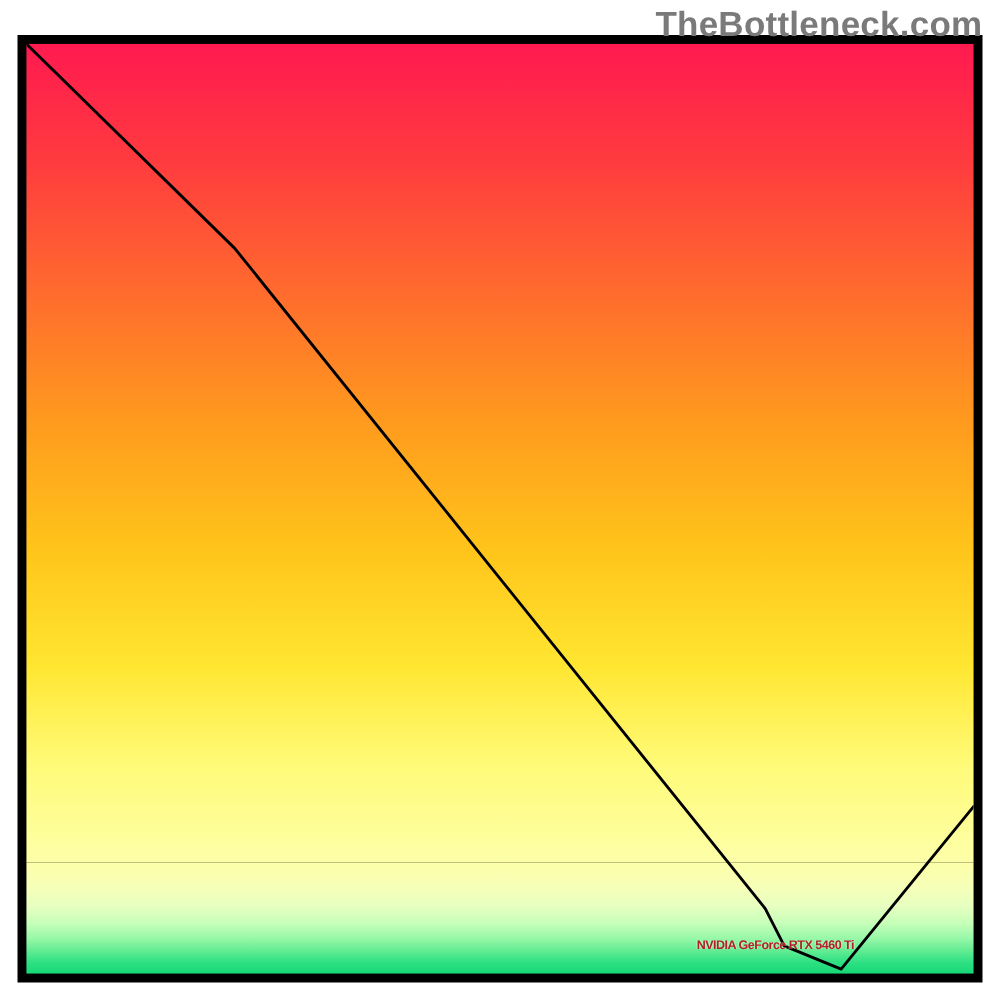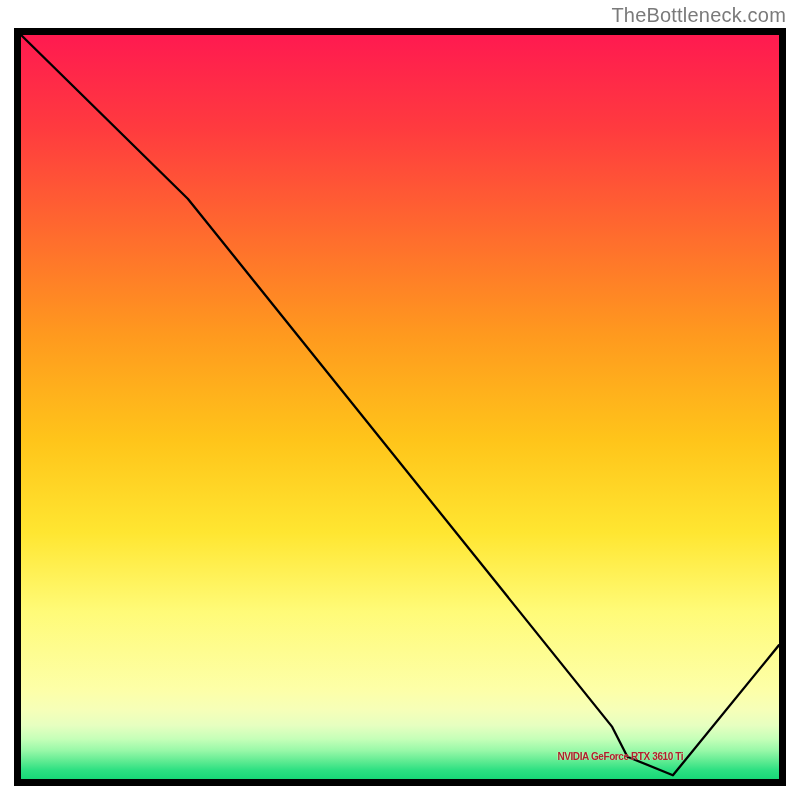--- a/index.html
+++ b/index.html
@@ -8,22 +8,22 @@
     width: 800px;
     height: 800px;
     background: #ffffff;
     font-family: Arial, Helvetica, sans-serif;
     overflow: hidden;
   }
   .watermark {
     position: absolute;
     top: 4px;
     right: 14px;
-    font-size: 20px;
-    font-weight: normal;
+    font-size: 28px;
+    font-weight: bold;
     color: #7a7a7a;
     letter-spacing: 0.2px;
     z-index: 30;
   }
   .frame {
     position: absolute;
     top: 28px;
     left: 14px;
     width: 772px;
     height: 758px;
@@ -112,14 +112,14 @@
 
   <div class="gradient-stack">
     <div class="gradient-top"></div>
     <div class="gradient-bottom"></div>
   </div>
 
   <svg class="curve" viewBox="0 0 758 744" preserveAspectRatio="none">
     <path id="curve-path" fill="none" stroke="#000000" stroke-width="2.3" stroke-linecap="round" stroke-linejoin="round" d="M0.0 0.0 L166.8 163.7 L591.2 691.9 L606.4 721.7 L651.9 740.3 L758.0 610.1"></path>
   </svg>
 
-  <div id="marker-label" class="marker-label" style="left: 536.4px; top: 715.68px;">NVIDIA GeForce RTX 3610 Ti</div>
+  <div id="marker-label" class="marker-label" style="left: 536.4px; top: 715.68px;">NVIDIA GeForce RTX 5460 Ti</div>
 </div>
 
 </body></html>

